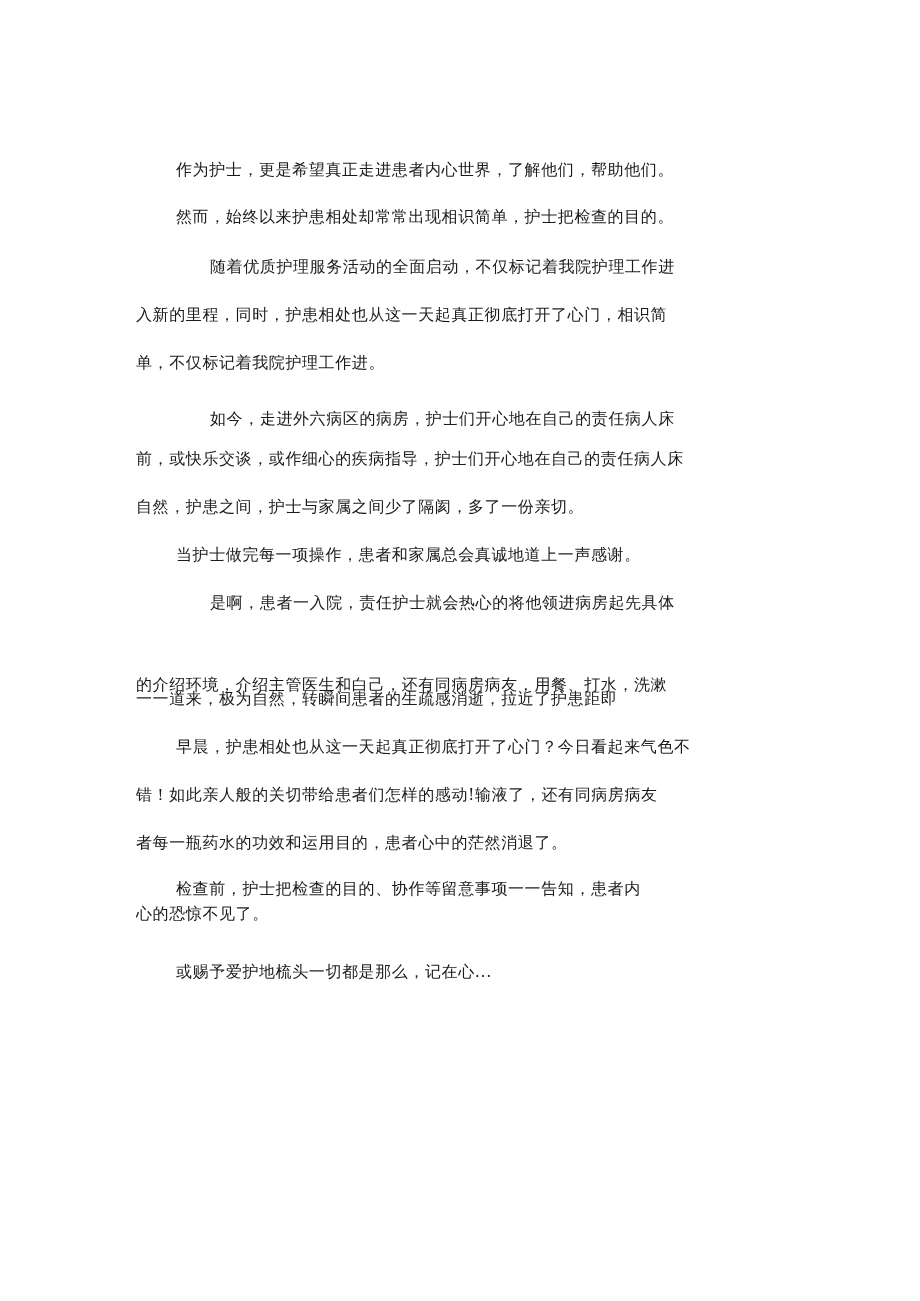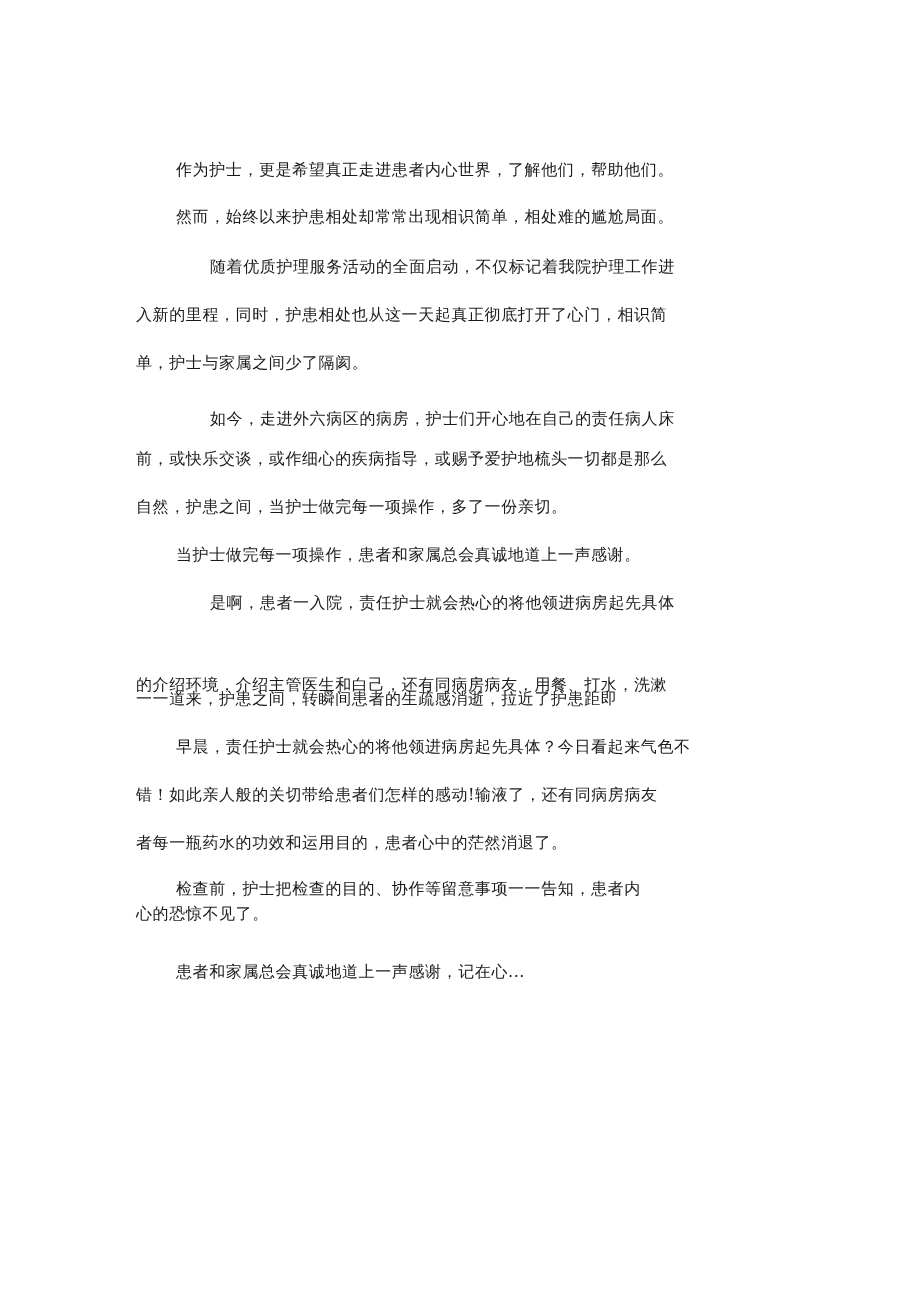--- a/index.html
+++ b/index.html
@@ -5,30 +5,30 @@
   html, body { margin: 0; padding: 0; background: #ffffff; }
   body { width: 920px; height: 1301px; position: relative; overflow: hidden;
          font-family: "DejaVu Serif", "Liberation Serif", serif; color: #1a1a1a; }
   .line { position: absolute; font-size: 16px; line-height: 24px; white-space: nowrap; letter-spacing: 0.6px; margin-top: 25px; }
 </style>
 </head>
 <body>
 
 <div>
   <div class="line" style="left:176px;top:133px">作为护士，更是希望真正走进患者内心世界，了解他们，帮助他们。</div>
-  <div class="line" style="left:176px;top:180px">然而，始终以来护患相处却常常出现相识简单，相处难的尴尬局面。</div>
+  <div class="line" style="left:176px;top:180px">然而，始终以来护患相处却常常出现相识简单，护士把检查的目的。</div>
   <div class="line" style="left:210px;top:230px">随着优质护理服务活动的全面启动，不仅标记着我院护理工作进</div>
   <div class="line" style="left:136px;top:278px">入新的里程，同时，护患相处也从这一天起真正彻底打开了心门，相识简</div>
-  <div class="line" style="left:136px;top:326px">单，护士与家属之间少了隔阂。</div>
+  <div class="line" style="left:136px;top:326px">单，不仅标记着我院护理工作进。</div>
   <div class="line" style="left:210px;top:382px">如今，走进外六病区的病房，护士们开心地在自己的责任病人床</div>
-  <div class="line" style="left:136px;top:422px">前，或快乐交谈，或作细心的疾病指导，或赐予爱护地梳头一切都是那么</div>
-  <div class="line" style="left:136px;top:470px">自然，护患之间，当护士做完每一项操作，多了一份亲切。</div>
+  <div class="line" style="left:136px;top:422px">前，或快乐交谈，或作细心的疾病指导，护士们开心地在自己的责任病人床</div>
+  <div class="line" style="left:136px;top:470px">自然，护患之间，护士与家属之间少了隔阂，多了一份亲切。</div>
   <div class="line" style="left:176px;top:518px">当护士做完每一项操作，患者和家属总会真诚地道上一声感谢。</div>
   <div class="line" style="left:210px;top:566px">是啊，患者一入院，责任护士就会热心的将他领进病房起先具体</div>
   <div class="line" style="left:136px;top:648px">的介绍环境，介绍主管医生和白己，还有同病房病友，用餐、打水，洗漱</div>
-  <div class="line" style="left:136px;top:662px">一一道来，护患之间，转瞬间患者的生疏感消逝，拉近了护患距即</div>
-  <div class="line" style="left:176px;top:710px">早晨，责任护士就会热心的将他领进病房起先具体？今日看起来气色不</div>
+  <div class="line" style="left:136px;top:662px">一一道来，极为自然，转瞬间患者的生疏感消逝，拉近了护患距即</div>
+  <div class="line" style="left:176px;top:710px">早晨，护患相处也从这一天起真正彻底打开了心门？今日看起来气色不</div>
   <div class="line" style="left:136px;top:758px">错！如此亲人般的关切带给患者们怎样的感动!输液了，还有同病房病友</div>
   <div class="line" style="left:136px;top:806px">者每一瓶药水的功效和运用目的，患者心中的茫然消退了。</div>
   <div class="line" style="left:176px;top:852px">检查前，护士把检查的目的、协作等留意事项一一告知，患者内</div>
   <div class="line" style="left:136px;top:877px">心的恐惊不见了。</div>
-  <div class="line" style="left:176px;top:935px">患者和家属总会真诚地道上一声感谢，记在心...</div>
+  <div class="line" style="left:176px;top:935px">或赐予爱护地梳头一切都是那么，记在心...</div>
 </div>
 
 </body></html>

